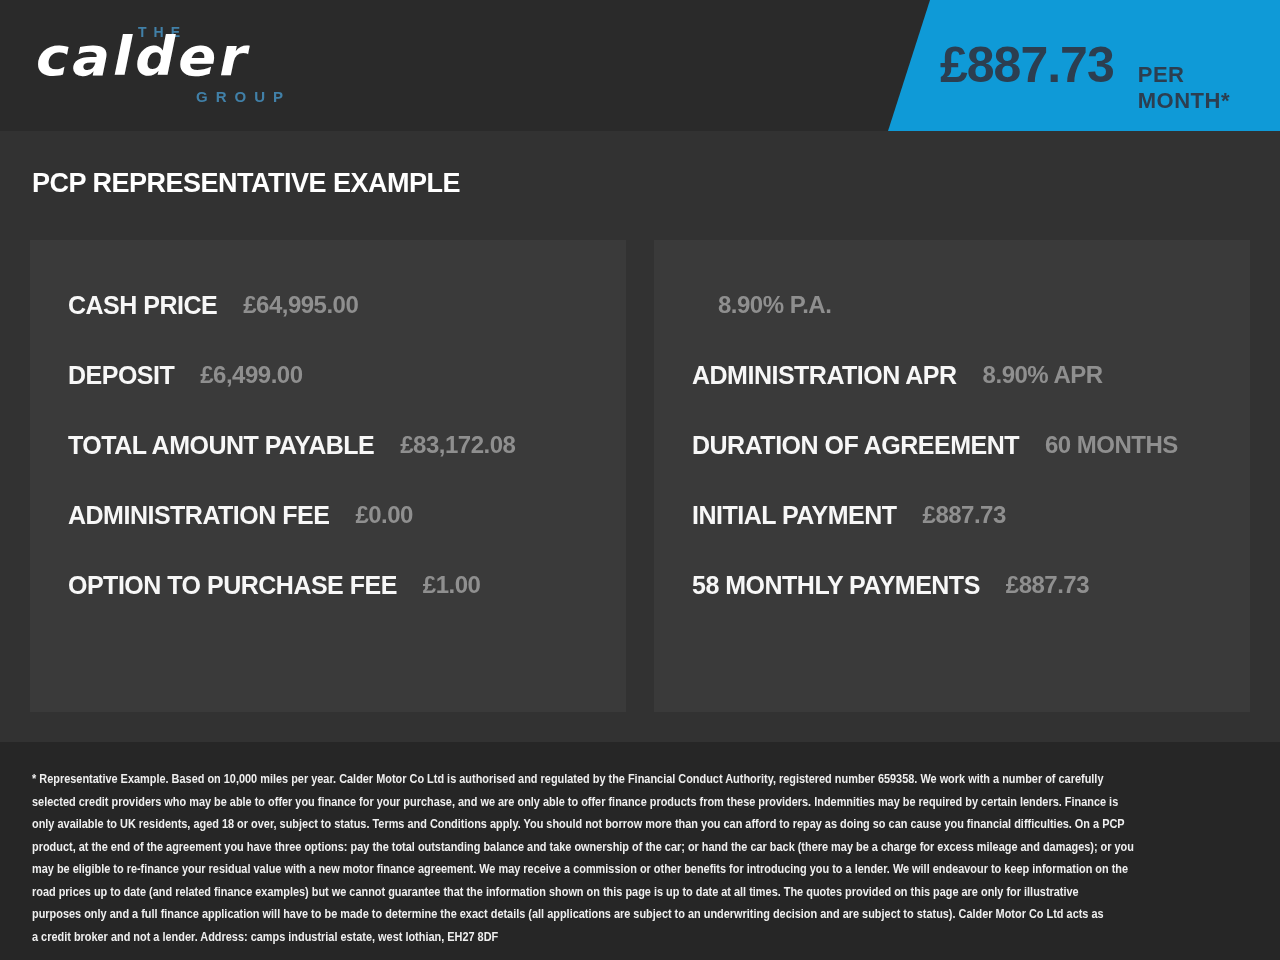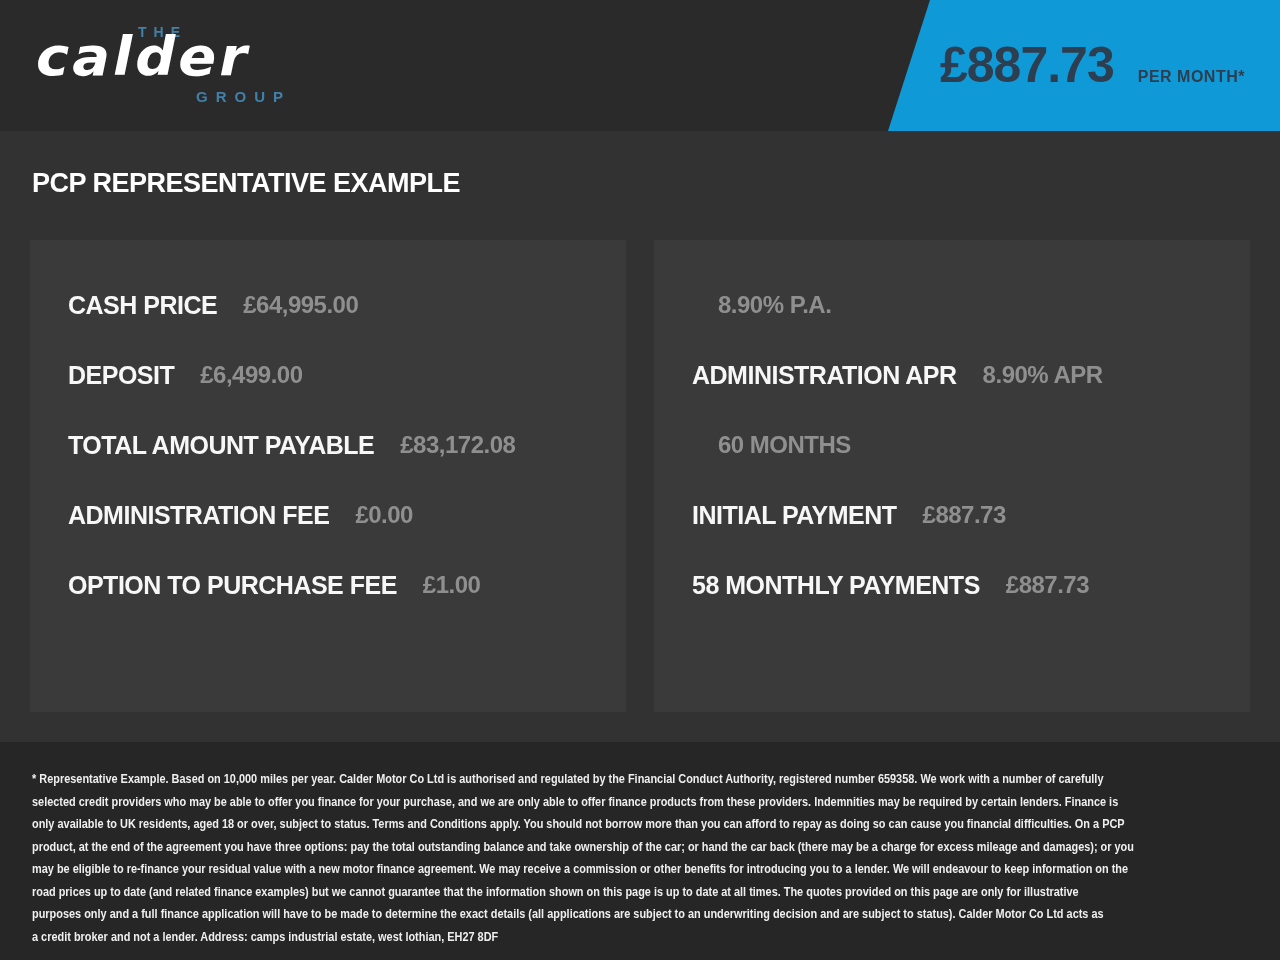--- a/index.html
+++ b/index.html
@@ -12,21 +12,21 @@
   .logo{position:absolute;left:36px;top:22px;width:260px;height:86px;}
   .logo-the{position:absolute;left:102px;top:2px;color:#4180a8;font-size:14px;font-weight:bold;letter-spacing:7px;}
   .logo-name{position:absolute;left:0;top:4px;color:#ffffff;font-size:56px;font-weight:bold;font-style:italic;
              font-family:"DejaVu Sans", sans-serif;letter-spacing:3px;transform:scaleY(0.95);transform-origin:0 0;}
   .logo-group{position:absolute;left:160px;top:66px;color:#4180a8;font-size:15px;font-weight:bold;letter-spacing:8px;}
 
   .banner{position:absolute;top:0;right:0;width:392px;height:131px;background:#0f9ad7;
           clip-path:polygon(42px 0,392px 0,392px 131px,0 131px);
           display:flex;align-items:baseline;justify-content:flex-start;padding-left:52px;box-sizing:border-box;}
   .banner-amount{color:#2c3e50;font-size:50px;font-weight:bold;letter-spacing:-1px;line-height:131px;}
-  .banner-period{color:#2c3e50;font-size:16px;font-weight:bold;margin-left:24px;letter-spacing:0.5px;}
+  .banner-period{color:#2c3e50;font-size:22px;font-weight:bold;margin-left:24px;letter-spacing:0.5px;}
 
   
   .heading{position:absolute;top:168px;left:32px;color:#ffffff;font-size:27px;font-weight:bold;letter-spacing:-0.5px;}
 
   .panels{position:absolute;top:240px;left:30px;width:1220px;display:flex;gap:28px;}
   .panel{flex:1;height:472px;background:#3a3a3a;box-sizing:border-box;
          padding:30px 40px 22px 38px;display:flex;flex-direction:column;}
   .row{height:70px;display:flex;justify-content:flex-start;align-items:center;}
   .lbl{color:#f7f7f7;font-size:25px;font-weight:bold;letter-spacing:-0.5px;white-space:nowrap;}
   .val{color:#8f8f8f;font-size:24px;font-weight:bold;letter-spacing:-0.5px;white-space:nowrap;margin-left:26px;}
@@ -83,20 +83,21 @@
 
     <div class="panel">
       <div class="row">
         <span class="val">8.90% P.A.</span>
       </div>
       <div class="row">
         <span class="lbl">ADMINISTRATION APR</span>
         <span class="val">8.90% APR</span>
       </div>
       <div class="row">
+        <span class="lbl">DURATION OF AGREEMENT</span>
         <span class="val">60 MONTHS</span>
       </div>
       <div class="row">
         <span class="lbl">INITIAL PAYMENT</span>
         <span class="val">£887.73</span>
       </div>
       <div class="row">
         <span class="lbl">58 MONTHLY PAYMENTS</span>
         <span class="val">£887.73</span>
       </div>

